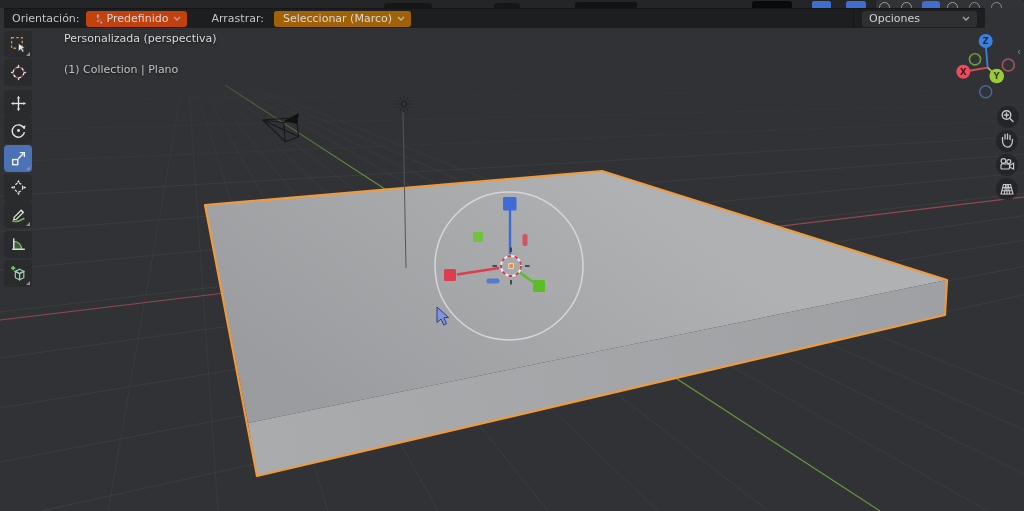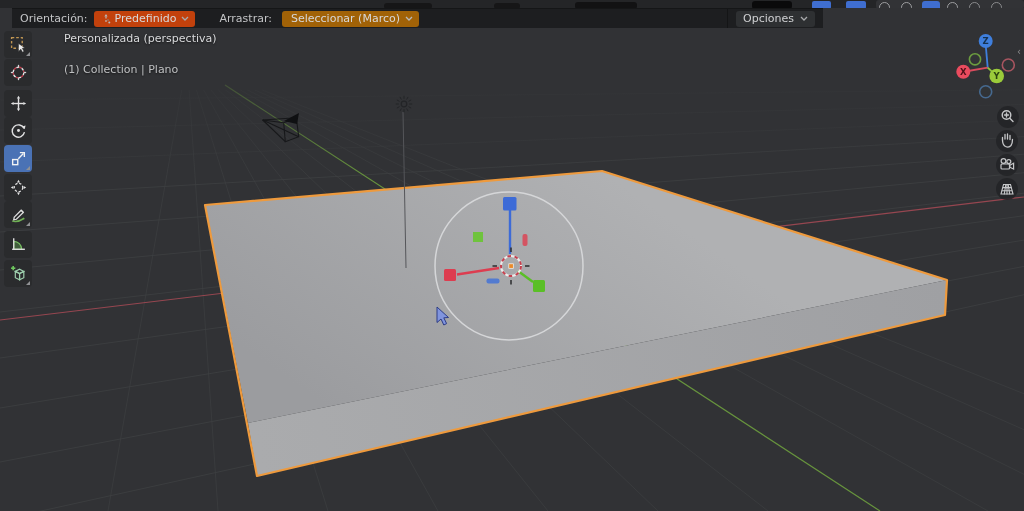--- a/index.html
+++ b/index.html
@@ -6,34 +6,34 @@
   html,body { width:1024px; height:511px; overflow:hidden; background:#313235;
               font-family:"DejaVu Sans", sans-serif; }
   .stage { position:relative; width:1024px; height:511px; background:#313235; }
 
   
   .topstrip { position:absolute; left:0; top:0; width:1024px; height:8px;
               background:#242527; overflow:hidden; }
   .ts-shape { position:absolute; border-radius:3px; }
 
   
-  .toolheader { position:absolute; left:12px; top:8px; width:811px; height:20px;
+  .toolheader { position:absolute; left:4px; top:8px; width:981px; height:20px;
                 background:#1d1e20; display:flex; align-items:center;
                 border-top:1px solid #151617; }
   .hlabel { color:#c3c4c6; font-size:11px; margin-left:8px; white-space:nowrap; }
   .dd { display:flex; align-items:center; height:16px; border-radius:3px;
         padding:0 6px; margin-left:6px; cursor:default; }
   .dd-dark  { background:#c2410c; }
   .dd-light { background:#a16207; margin-left:10px; }
   .dd span { color:#d7d8da; font-size:11px; margin:0 5px 0 3px; white-space:nowrap; }
   .caret { width:8px; height:5px; }
   .h-right { margin-left:auto; display:flex; align-items:center; }
   .vdiv { width:1px; height:20px; background:#141516; margin-right:8px; }
   .options-btn { background:#2e3032; border-radius:3px; height:16px; display:flex;
-                 align-items:center; padding:0 7px; margin-right:8px; }
+                 align-items:center; padding:0 7px; margin-right:8px;gap:36px; }
   .options-btn span { color:#cfd0d2; font-size:11px; margin-right:6px; }
 
   
   .vp-overlay { position:absolute; left:64px; top:32px; pointer-events:none; }
   .vp-line1 { color:#d9dadc; font-size:11px; text-shadow:0 1px 2px rgba(0,0,0,.6); }
   .vp-line2 { color:#bfc0c2; font-size:11px; margin-top:18px; text-shadow:0 1px 2px rgba(0,0,0,.6); }
 
   
   .tbtn { position:absolute; left:4px; width:28px; height:27px; border-radius:4px;
           background:#2a2b2d; display:flex; align-items:center; justify-content:center;

